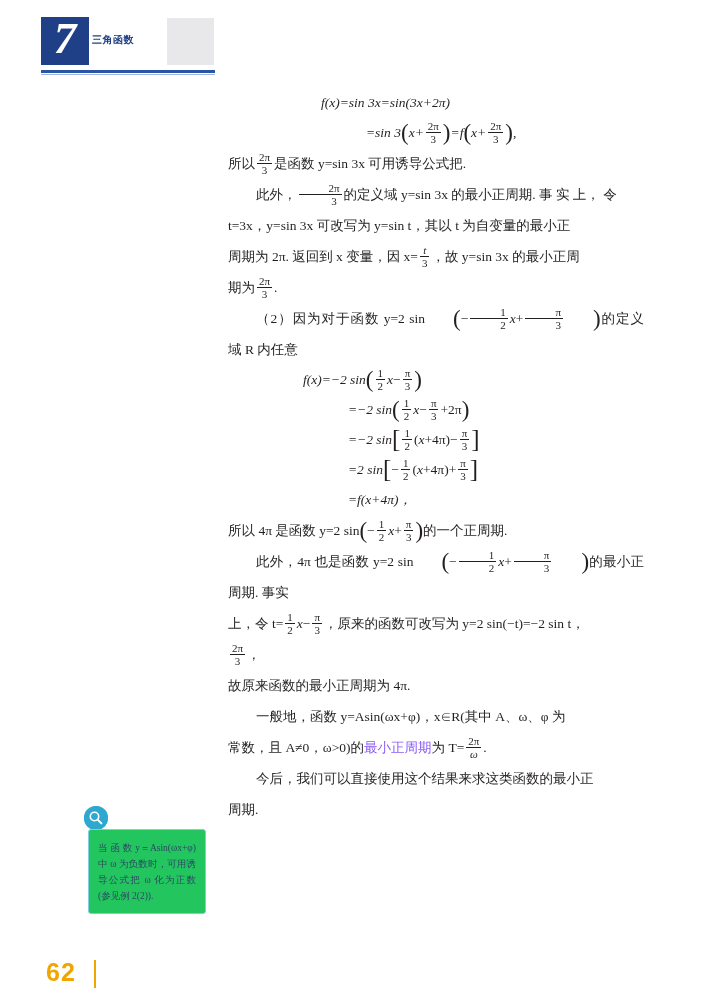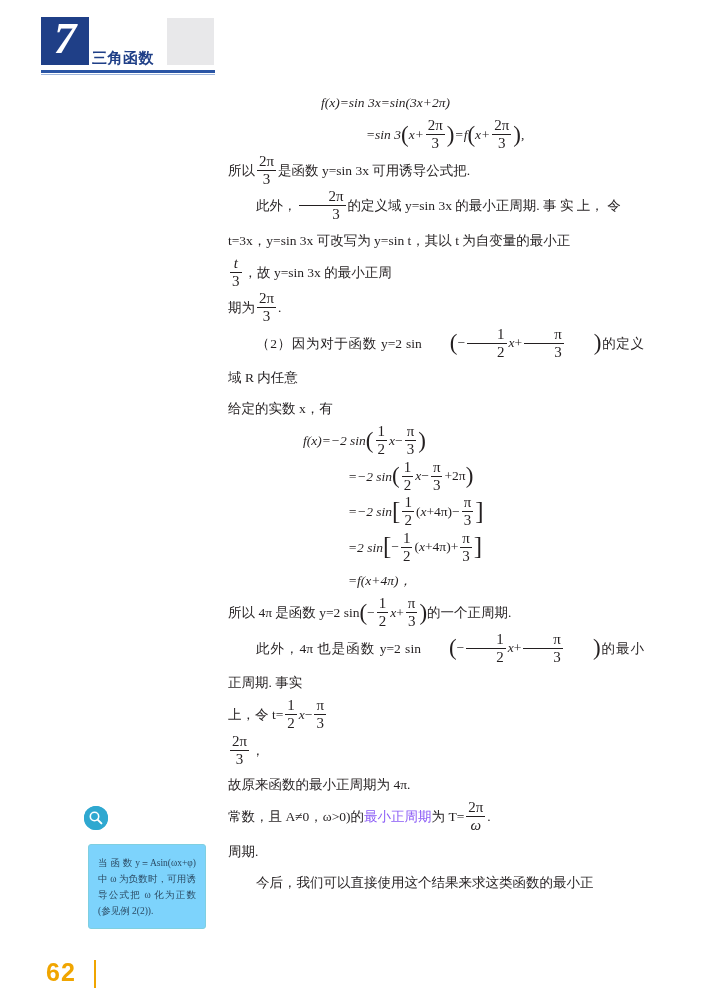--- a/index.html
+++ b/index.html
@@ -53,24 +53,23 @@
     font-style: italic;
     line-height: 56px;
     text-align: center;
   }
   .chapter-title {
     position: absolute;
     left: 92px;
     top: 33px;
     font-family: "Liberation Sans", sans-serif;
     font-weight: bold;
-    font-size: 15px;
+    font-size: 10px;
     color: #1f3f87;
     letter-spacing: 0.5px;
-    margin-top: 16px;
   }
   .chapter-underline {
     position: absolute;
     left: 41px;
     top: 70px;
     width: 174px;
     height: 3px;
     background: #2a55a5;
   }
   .chapter-underline-2 {
@@ -111,21 +110,21 @@
   .eq.c2 { padding-left: 138px; }
   .eq.c3 { padding-left: 75px; }
   .eq.c4 { padding-left: 120px; }
 
   
   .it { font-style: italic; }
   .frac {
     display: inline-block;
     vertical-align: middle;
     text-align: center;
-    font-size: 15px;
+    font-size: 11px;
     line-height: 1.15;
     margin: 0 2px;
     position: relative;
     top: -1px;
   }
   .frac .num { display: block; padding: 0 2px; }
   .frac .den { display: block; padding: 0 2px; border-top: 1px solid #231f20; }
   .pbig {
     display: inline-block;
     font-size: 23px;
@@ -146,25 +145,24 @@
     color: #8b5cf6;
   }
 
   
   .sidenote {
     position: absolute;
     left: 88px;
     top: 829px;
     width: 118px;
     border: 1px solid #7fcfe0;
-    background: #7dd3fc;
+    background: #22c55e;
     border-radius: 3px;
     padding: 10px 9px 9px 9px;
     box-sizing: border-box;
-    margin-top: 15px;
   }
   .sidenote-text {
     font-family: "Liberation Serif", serif;
     font-size: 9.5px;
     line-height: 16px;
     color: #2b4a63;
     text-align: justify;
   }
   .magnifier {
     position: absolute;
@@ -230,31 +228,28 @@
     <span>所以</span><span class="frac"><span class="num">2π</span><span class="den">3</span></span><span>是函数 y=sin 3x 可用诱导公式把.</span>
   </p>
 
   <p class="para indent">
     <span>此外，</span><span class="frac"><span class="num">2π</span><span class="den">3</span></span><span>的定义域 y=sin 3x 的最小正周期. 事 实 上， 令</span>
   </p>
   <p class="para">
     <span>t=3x，y=sin 3x 可改写为 y=sin t，其以 t 为自变量的最小正</span>
   </p>
   <p class="para">
-    <span class="frac"><span class="num it">t</span><span class="den">3</span></span><span>，故 y=sin 3x 的最小正周</span>
+    <span>周期为 2π. 返回到 x 变量，因 x=</span><span class="frac"><span class="num it">t</span><span class="den">3</span></span><span>，故 y=sin 3x 的最小正周</span>
   </p>
   <p class="para">
     <span>期为</span><span class="frac"><span class="num">2π</span><span class="den">3</span></span><span>.</span>
   </p>
 
   <p class="para indent">
     <span>（2）因为对于函数 y=2 sin</span><span class="pbig">(</span><span>−<span class="frac"><span class="num">1</span><span class="den">2</span></span><span class="it">x</span>+<span class="frac"><span class="num">π</span><span class="den">3</span></span></span><span class="pbig">)</span><span>的定义域 R 内任意</span>
-  </p>
-  <p class="para">
-    <span>给定的实数 x，有</span>
   </p>
 
   <p class="eq c3">
     <span class="it">f(x)=−2 sin</span><span class="pbig">(</span><span><span class="frac"><span class="num">1</span><span class="den">2</span></span><span class="it">x</span>−<span class="frac"><span class="num">π</span><span class="den">3</span></span></span><span class="pbig">)</span>
   </p>
   <p class="eq c4">
     <span class="it">=−2 sin</span><span class="pbig">(</span><span><span class="frac"><span class="num">1</span><span class="den">2</span></span><span class="it">x</span>−<span class="frac"><span class="num">π</span><span class="den">3</span></span>+2π</span><span class="pbig">)</span>
   </p>
   <p class="eq c4">
     <span class="it">=−2 sin</span><span class="bbig">[</span><span><span class="frac"><span class="num">1</span><span class="den">2</span></span>(<span class="it">x</span>+4π)−<span class="frac"><span class="num">π</span><span class="den">3</span></span></span><span class="bbig">]</span>
@@ -267,38 +262,41 @@
   </p>
 
   <p class="para">
     <span>所以 4π 是函数 y=2 sin</span><span class="pbig">(</span><span>−<span class="frac"><span class="num">1</span><span class="den">2</span></span><span class="it">x</span>+<span class="frac"><span class="num">π</span><span class="den">3</span></span></span><span class="pbig">)</span><span>的一个正周期.</span>
   </p>
 
   <p class="para indent">
     <span>此外，4π 也是函数 y=2 sin</span><span class="pbig">(</span><span>−<span class="frac"><span class="num">1</span><span class="den">2</span></span><span class="it">x</span>+<span class="frac"><span class="num">π</span><span class="den">3</span></span></span><span class="pbig">)</span><span>的最小正周期. 事实</span>
   </p>
   <p class="para">
-    <span>上，令 t=</span><span class="frac"><span class="num">1</span><span class="den">2</span></span><span class="it">x</span>−<span class="frac"><span class="num">π</span><span class="den">3</span></span>
+    <span>上，令 t=</span><span class="frac"><span class="num">1</span><span class="den">2</span></span><span class="it">x</span>−<span class="frac"><span class="num">π</span><span class="den">3</span></span><span>，原来的函数可改写为 y=2 sin(−t)=−2 sin t，</span>
   </p>
   <p class="para">
     <span class="frac"><span class="num">2π</span><span class="den">3</span></span><span>，</span>
   </p>
   <p class="para">
     <span>故原来函数的最小正周期为 4π.</span>
   </p>
 
+  <p class="para indent">
+    <span>一般地，函数 y=Asin(ωx+φ)，x∈R(其中 A、ω、φ 为</span>
+  </p>
   <p class="para">
     <span>常数，且 A≠0，ω&gt;0)的</span><span class="hl">最小正周期</span><span>为 T=</span><span class="frac"><span class="num">2π</span><span class="den it">ω</span></span><span>.</span>
   </p>
 
+  <p class="para indent">
+    <span>今后，我们可以直接使用这个结果来求这类函数的最小正</span>
+  </p>
   <p class="para">
     <span>周期.</span>
-  </p>
-  <p class="para indent">
-    <span>今后，我们可以直接使用这个结果来求这类函数的最小正</span>
   </p>
 </div>
 
 <span class="magnifier">
   <svg width="24" height="24" viewBox="0 0 24 24" aria-hidden="true">
     <circle cx="12" cy="12" r="12" fill="#2fa8d0"></circle>
     <circle cx="10.5" cy="10.5" r="4.2" fill="none" stroke="#ffffff" stroke-width="1.6"></circle>
     <line x1="13.6" y1="13.6" x2="17.4" y2="17.4" stroke="#ffffff" stroke-width="2" stroke-linecap="round"></line>
   </svg>
 </span>

